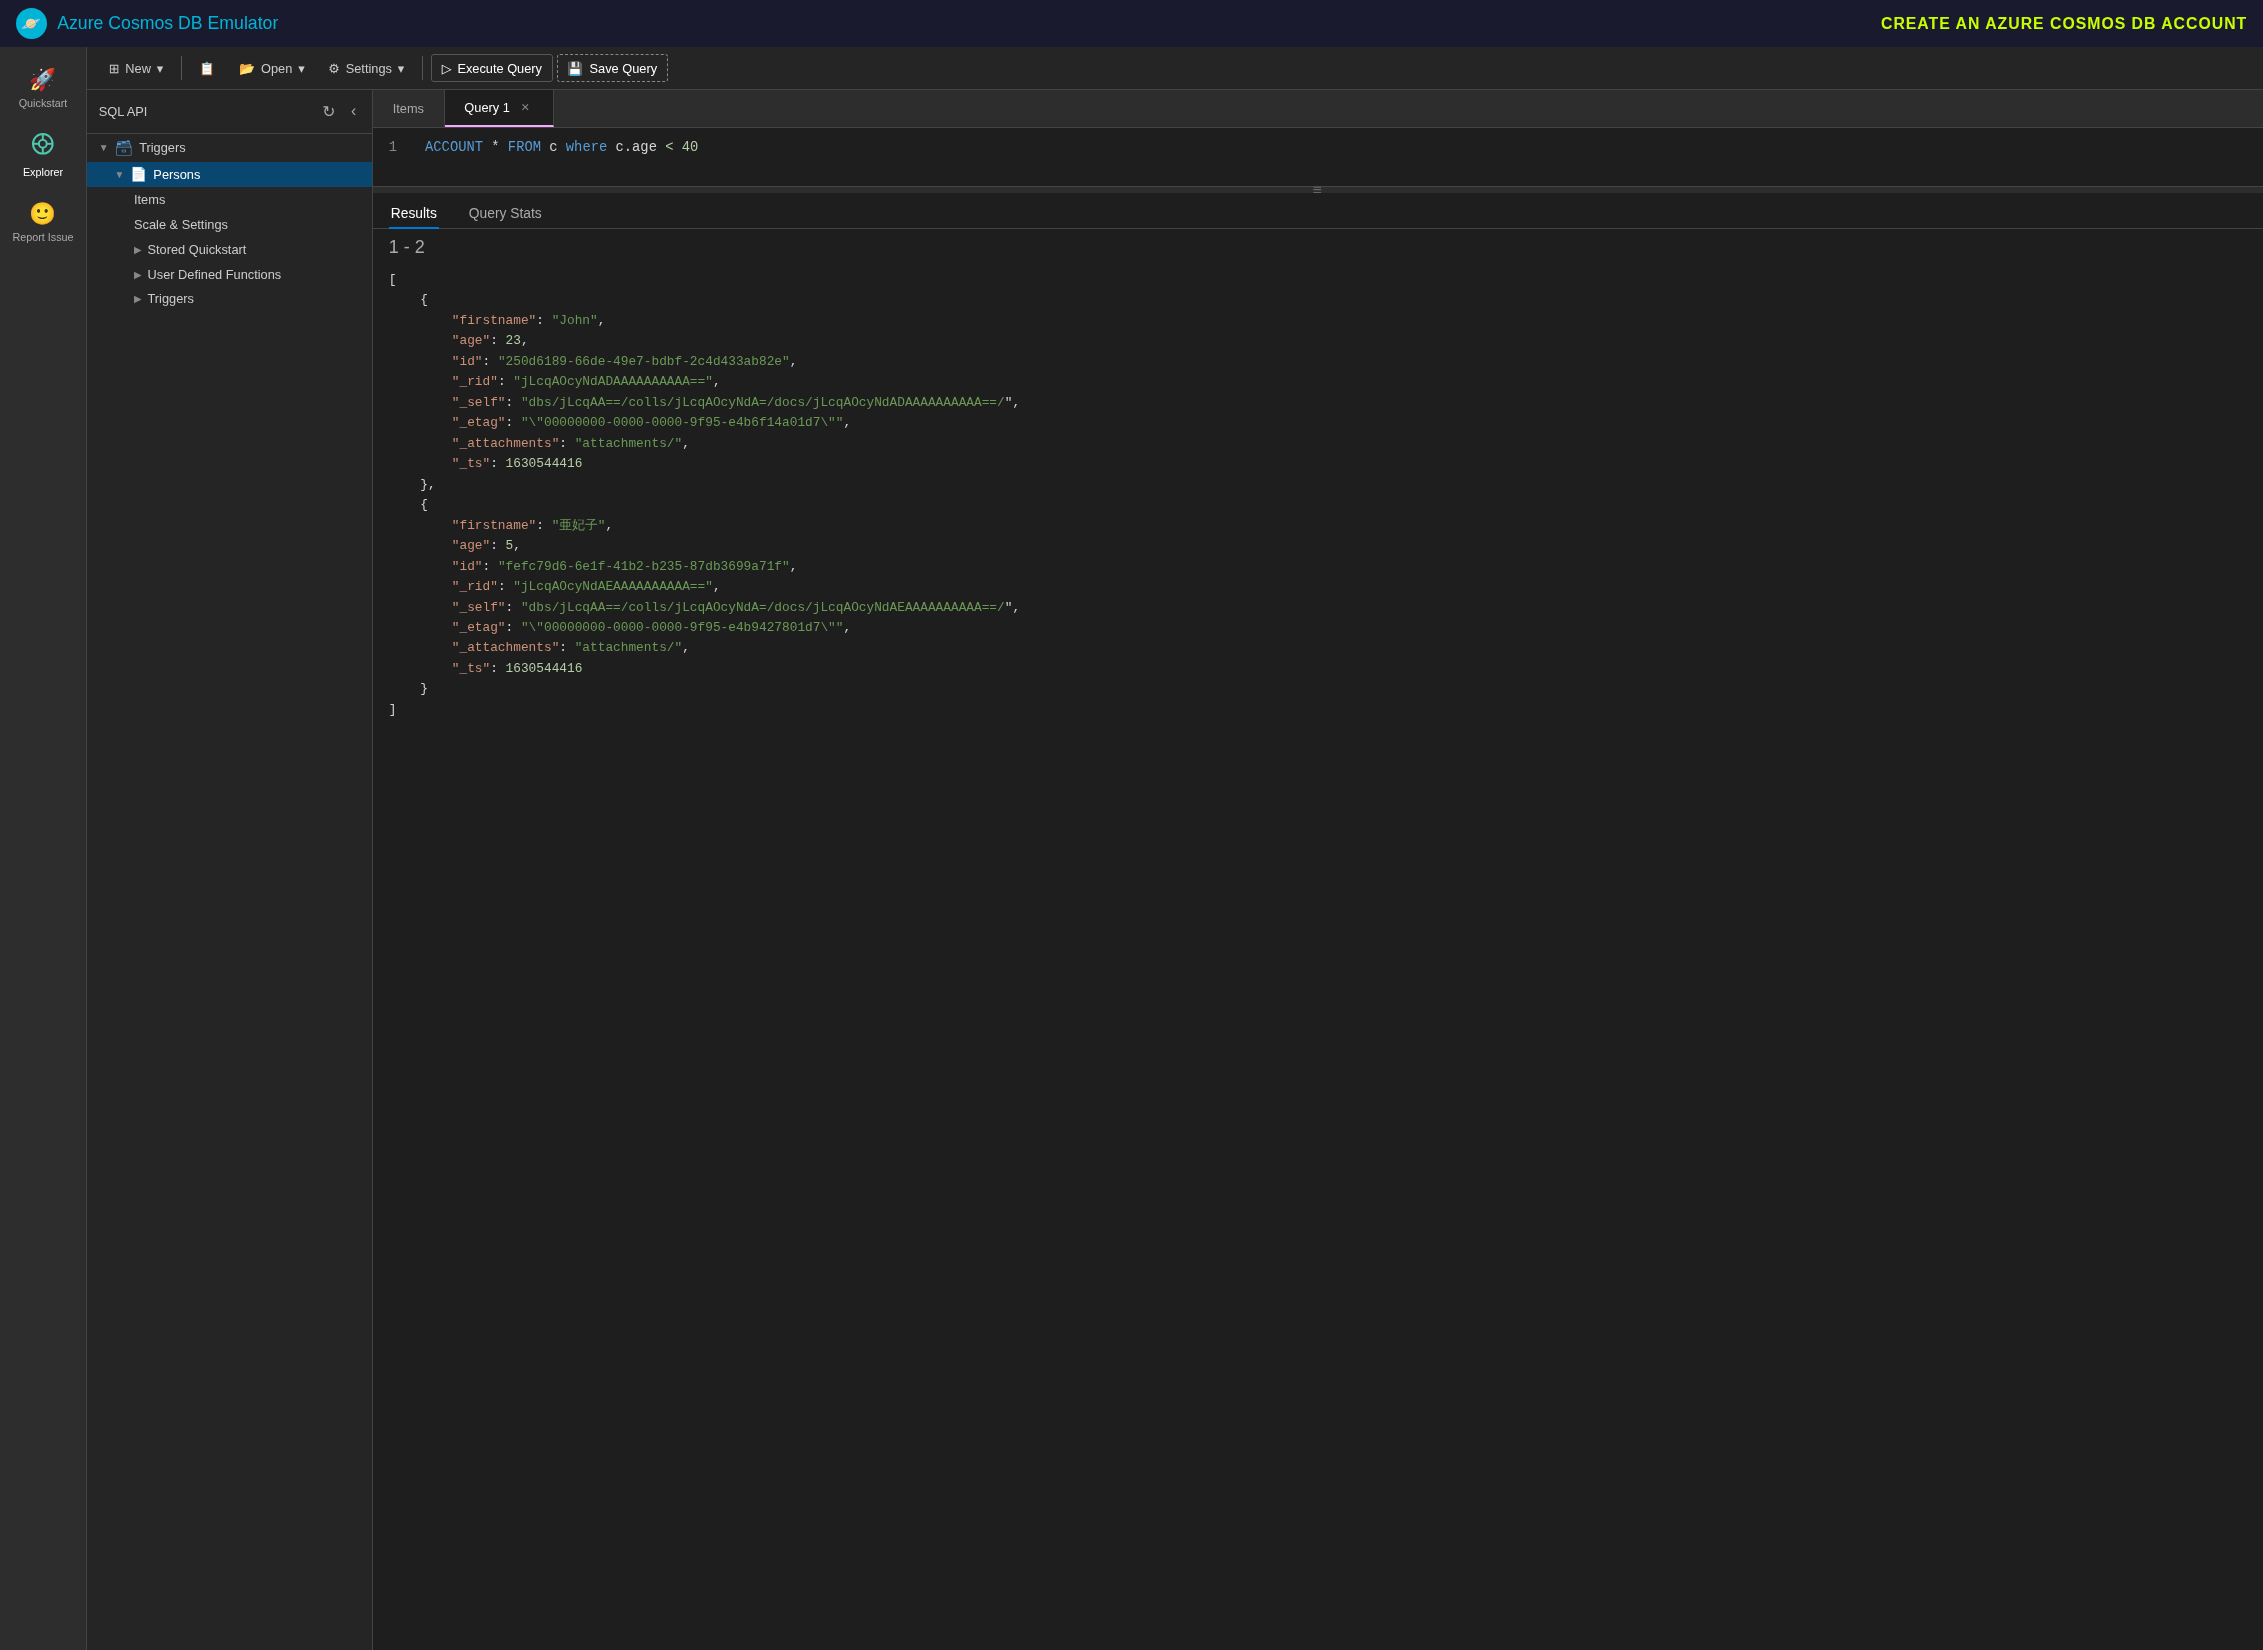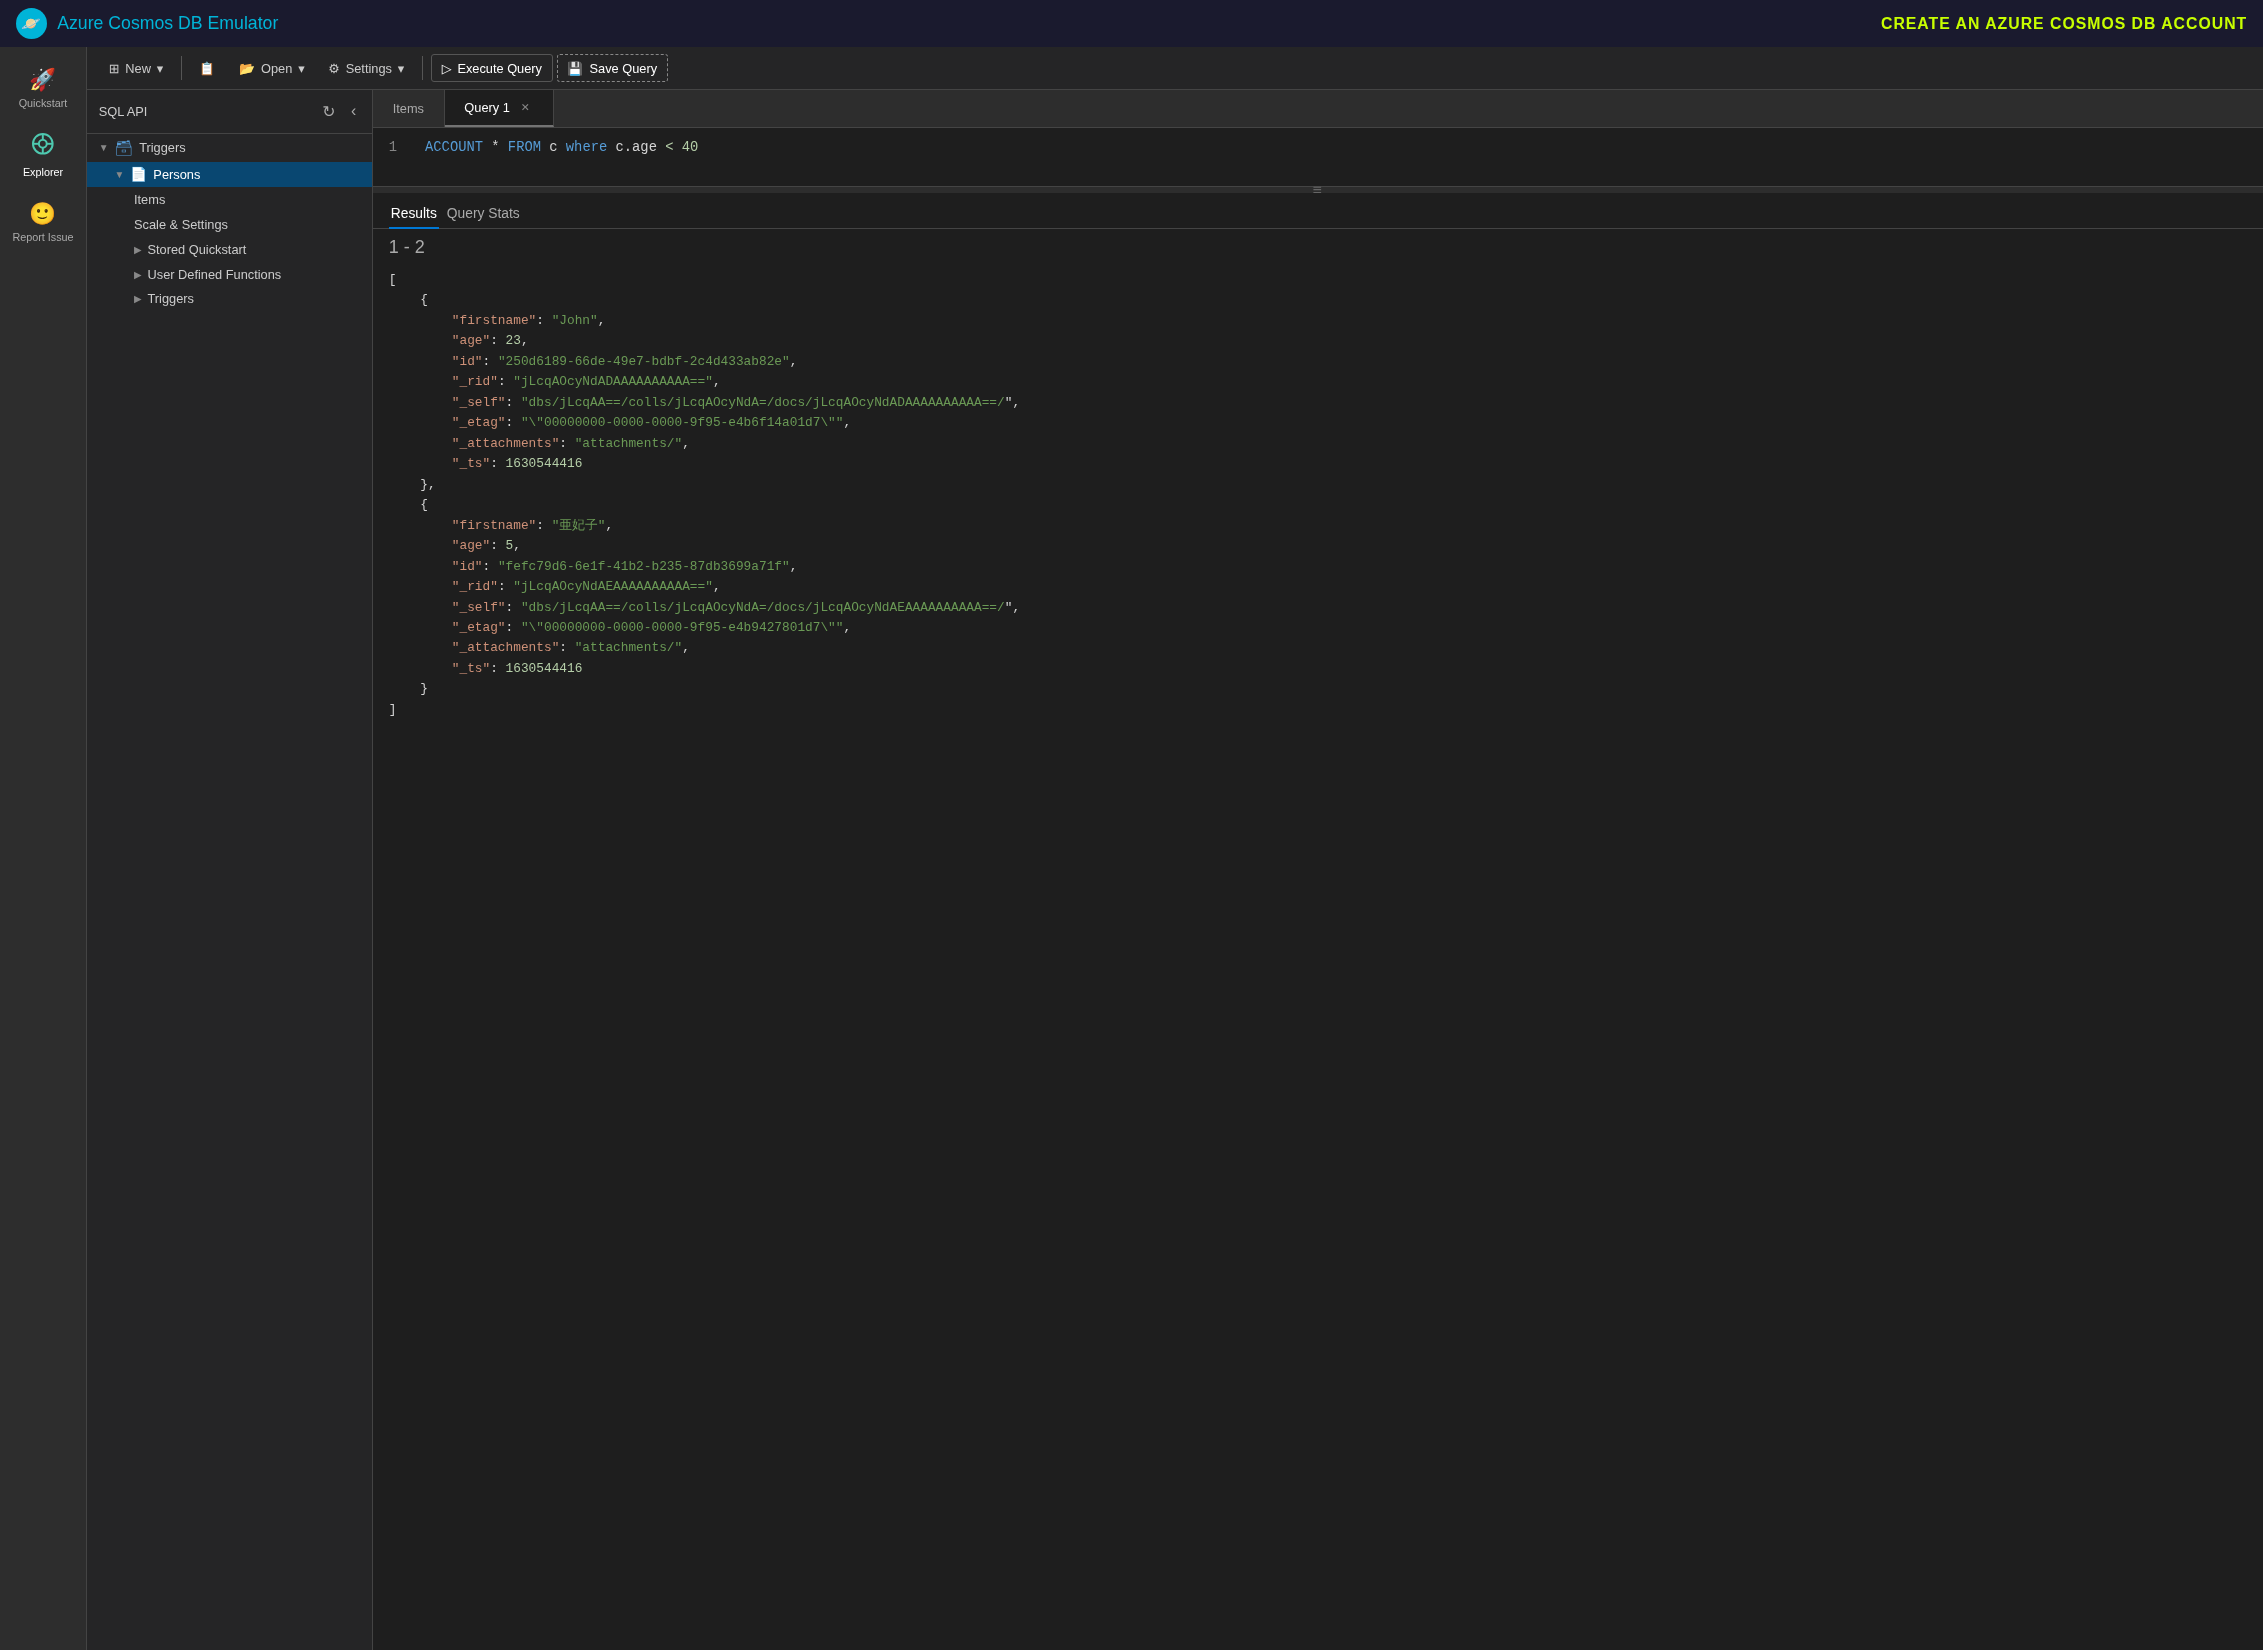--- a/index.html
+++ b/index.html
@@ -203,21 +203,21 @@
       padding: 9.9px 19.7px;
       cursor: pointer;
       color: #aaa;
       font-size: 12.8px;
       border-right: 1px solid #444;
       background: #2d2d2d;
     }
     .tab.active {
       background: #1e1e1e;
       color: #fff;
-      border-bottom: 2px solid #737373;
+      border-bottom: 2px solid #f0abfc;
     }
     .tab-close {
       font-size: 10.8px;
       color: #888;
       cursor: pointer;
       padding: 1px 3px;
       border-radius: 2px;
     }
 
     
@@ -259,21 +259,21 @@
     .results-panel {
       flex: 1;
       display: flex;
       flex-direction: column;
       overflow: hidden;
       background: #1e1e1e;
     }
     .results-tabs {
       display: flex;
       padding: 7.9px 15.8px 0;
-      gap: 6px;
+      gap: 28px;
       border-bottom: 1px solid #444;
       flex-shrink: 0;
     }
     .result-tab {
       padding: 5.9px 2px;
       cursor: pointer;
       font-size: 13.8px;
       color: #aaa;
       border-bottom: 2px solid transparent;
       margin-bottom: -1px;

